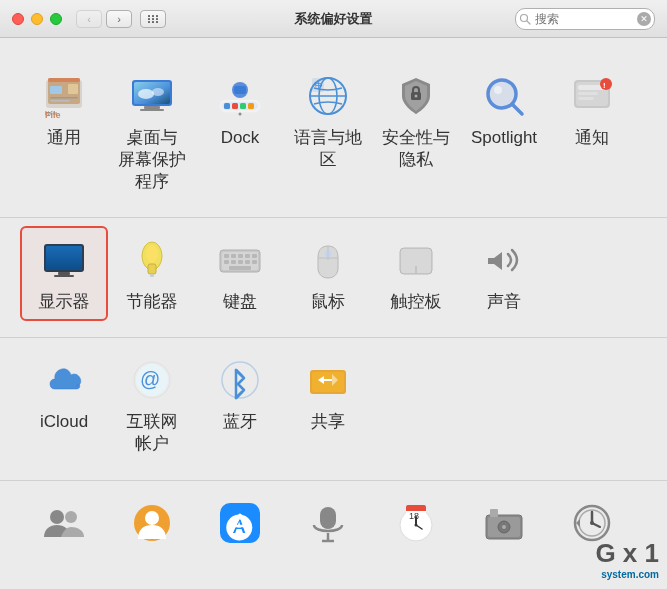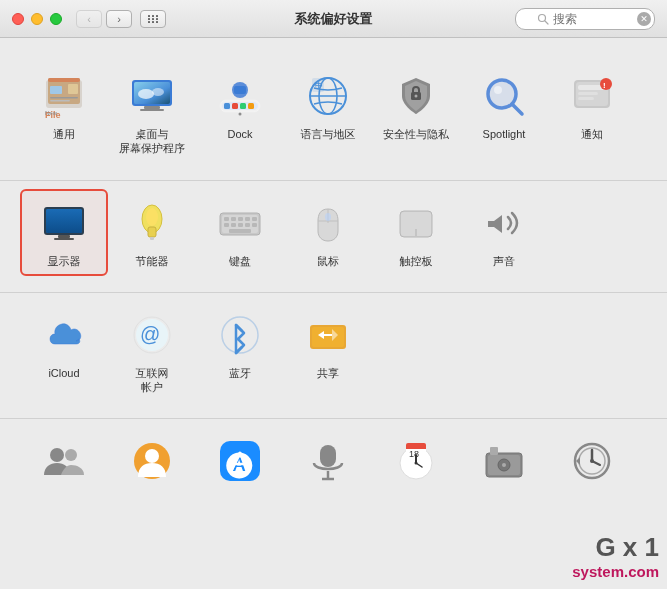--- a/index.html
+++ b/index.html
@@ -85,21 +85,21 @@
       color: #333;
     }
 
     .search-bar {
       margin-left: auto;
       display: flex;
       align-items: center;
       background: white;
       border: 1px solid #b0b0b0;
       border-radius: 10px;
-      padding: 2px 21px;
+      padding: 2px 3px;
       width: 140px;
       height: 22px;
       gap: 4px;
     }
     .search-icon-svg {
       color: #aaa;
       flex-shrink: 0;
     }
     .search-input {
       border: none;
@@ -170,21 +170,21 @@
       width: 52px;
       height: 52px;
       display: flex;
       align-items: center;
       justify-content: center;
       margin-bottom: 5px;
       font-size: 36px;
     }
 
     .icon-label {
-      font-size: 11px;
+      font-size: 17px;
       color: #333;
       text-align: center;
       line-height: 1.3;
     }
 
     
     .watermark {
       position: absolute;
       bottom: 8px;
       right: 8px;
@@ -192,22 +192,22 @@
       color: #666;
       font-weight: bold;
       line-height: 1.2;
       text-align: right;
     }
     .watermark .gxi {
       font-size: 26px;
       color: #555;
     }
     .watermark .sys {
-      font-size: 15px;
-      color: #be185d;
+      font-size: 10px;
+      color: #0369a1;
     }
   </style>
 </head>
 <body>
 
 <div class="title-bar">
   <div class="traffic-lights">
     <div class="traffic-light close"></div>
     <div class="traffic-light minimize"></div>
     <div class="traffic-light maximize"></div>

